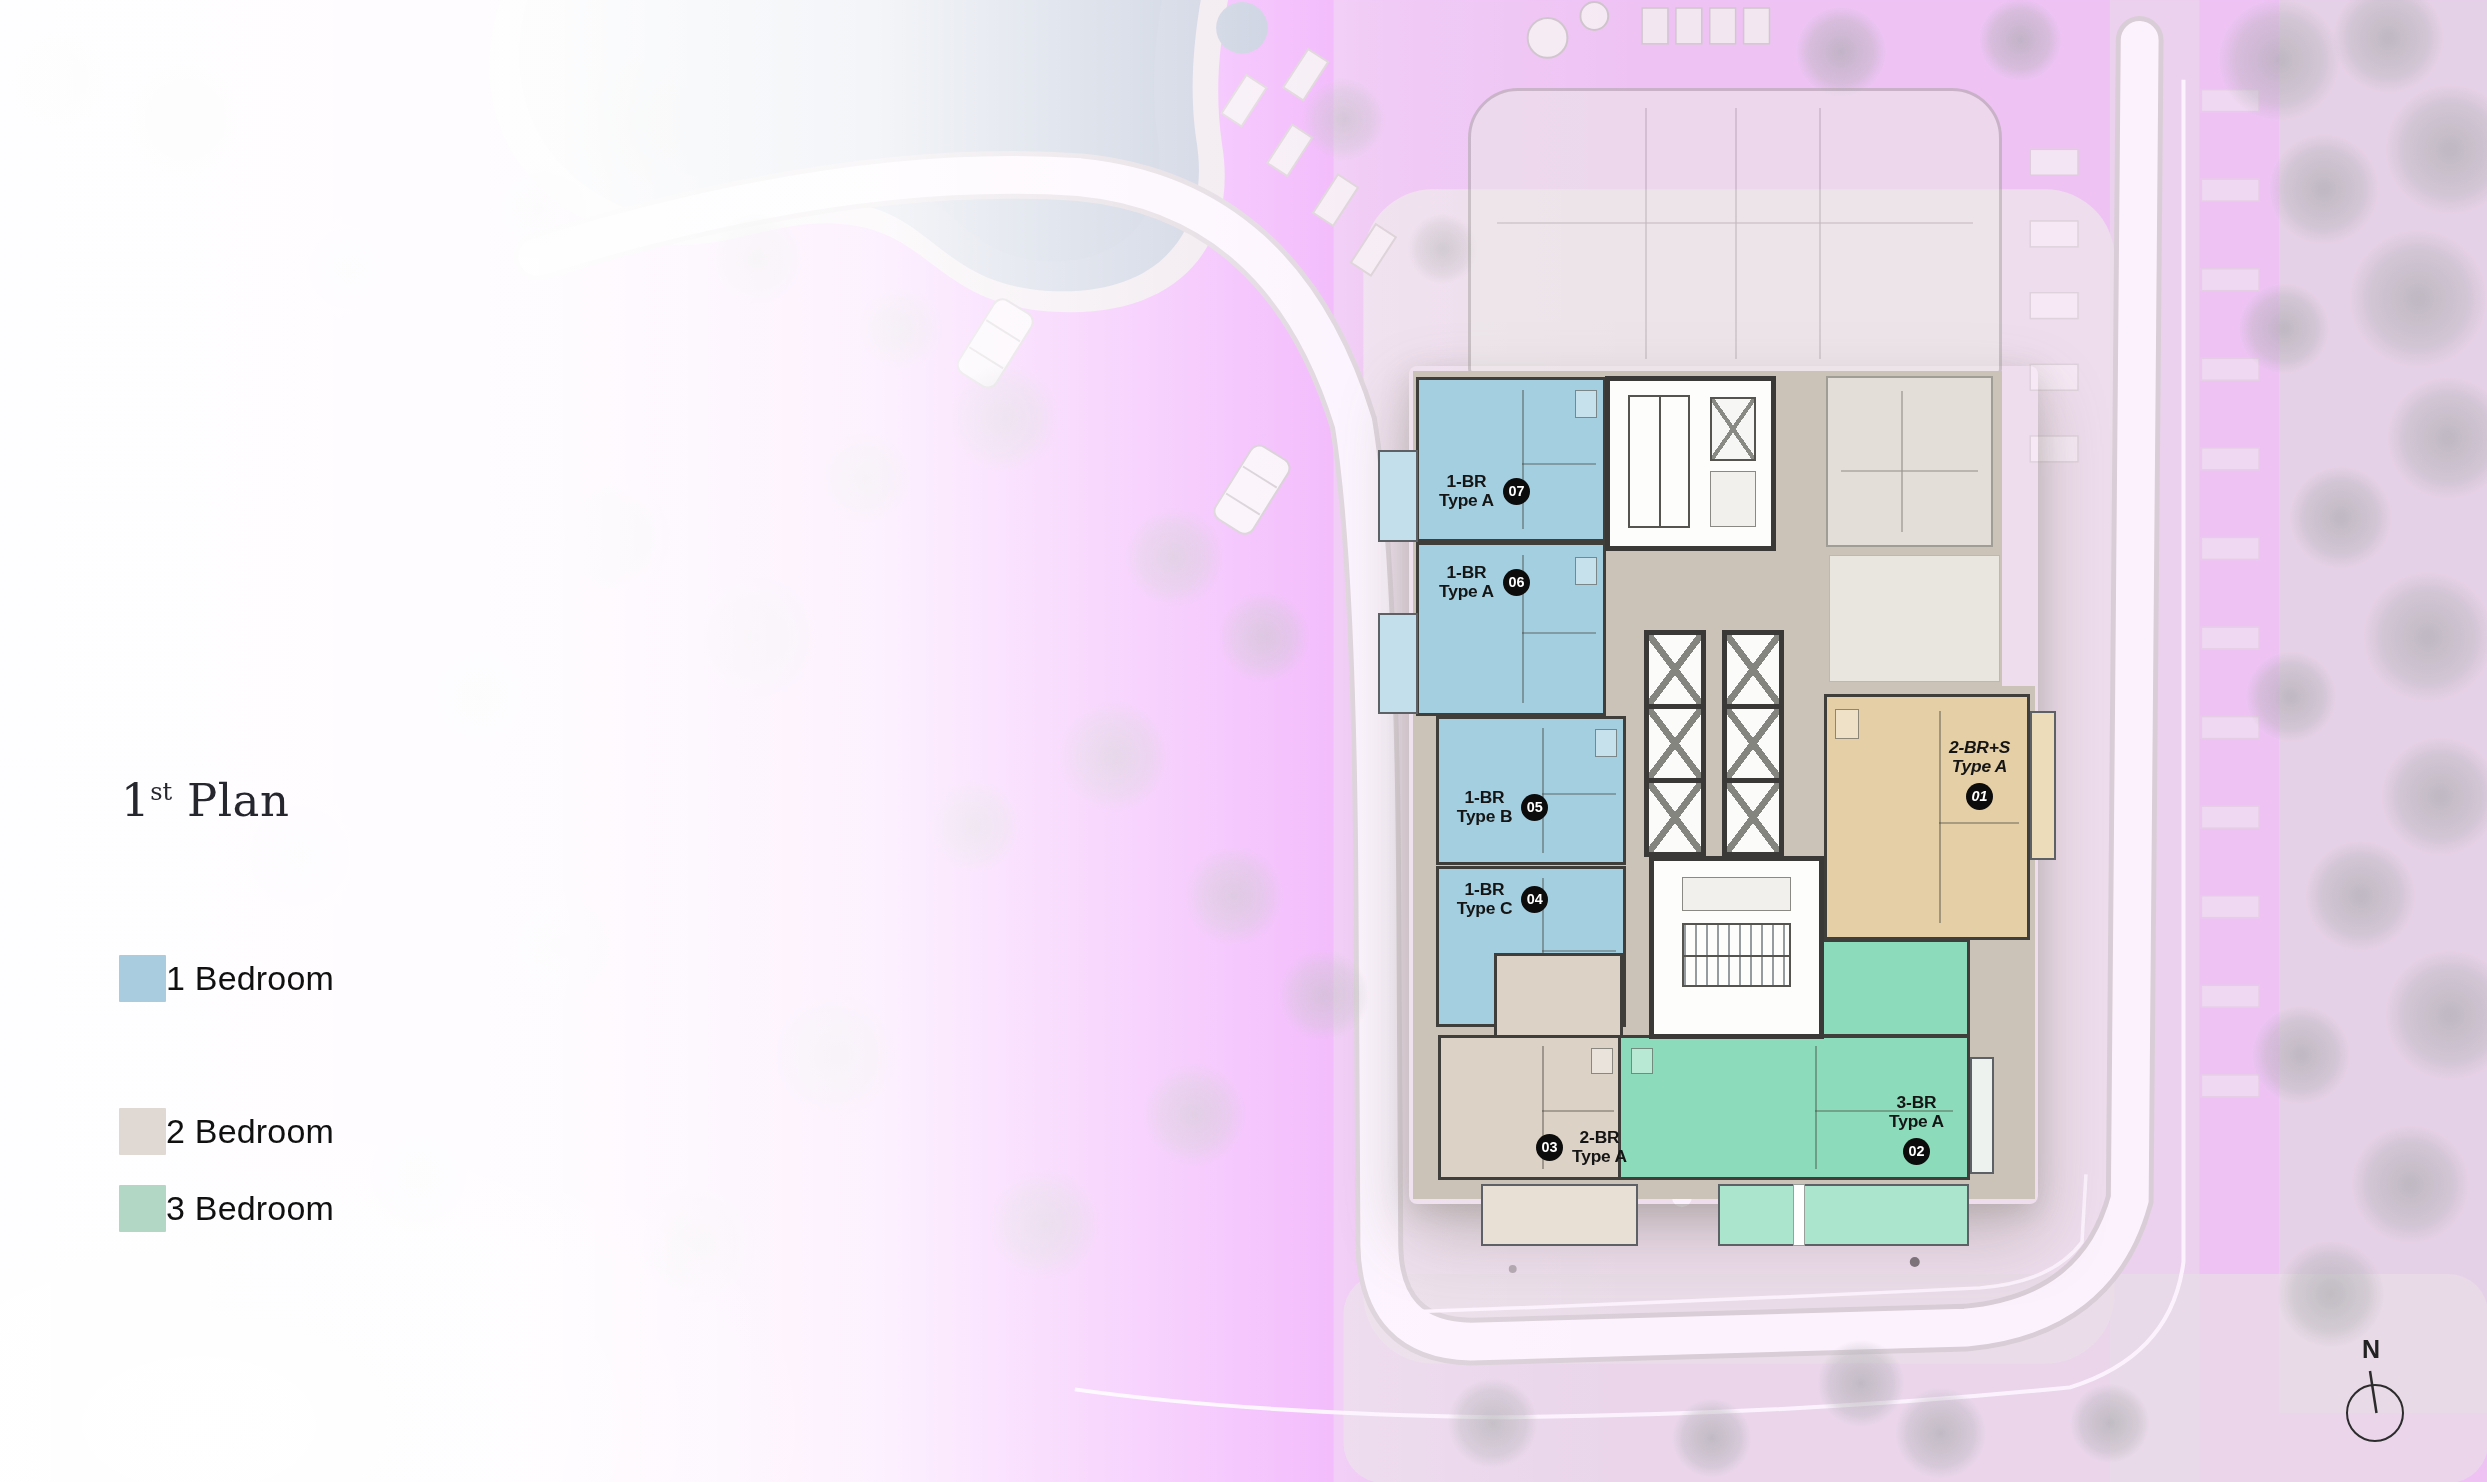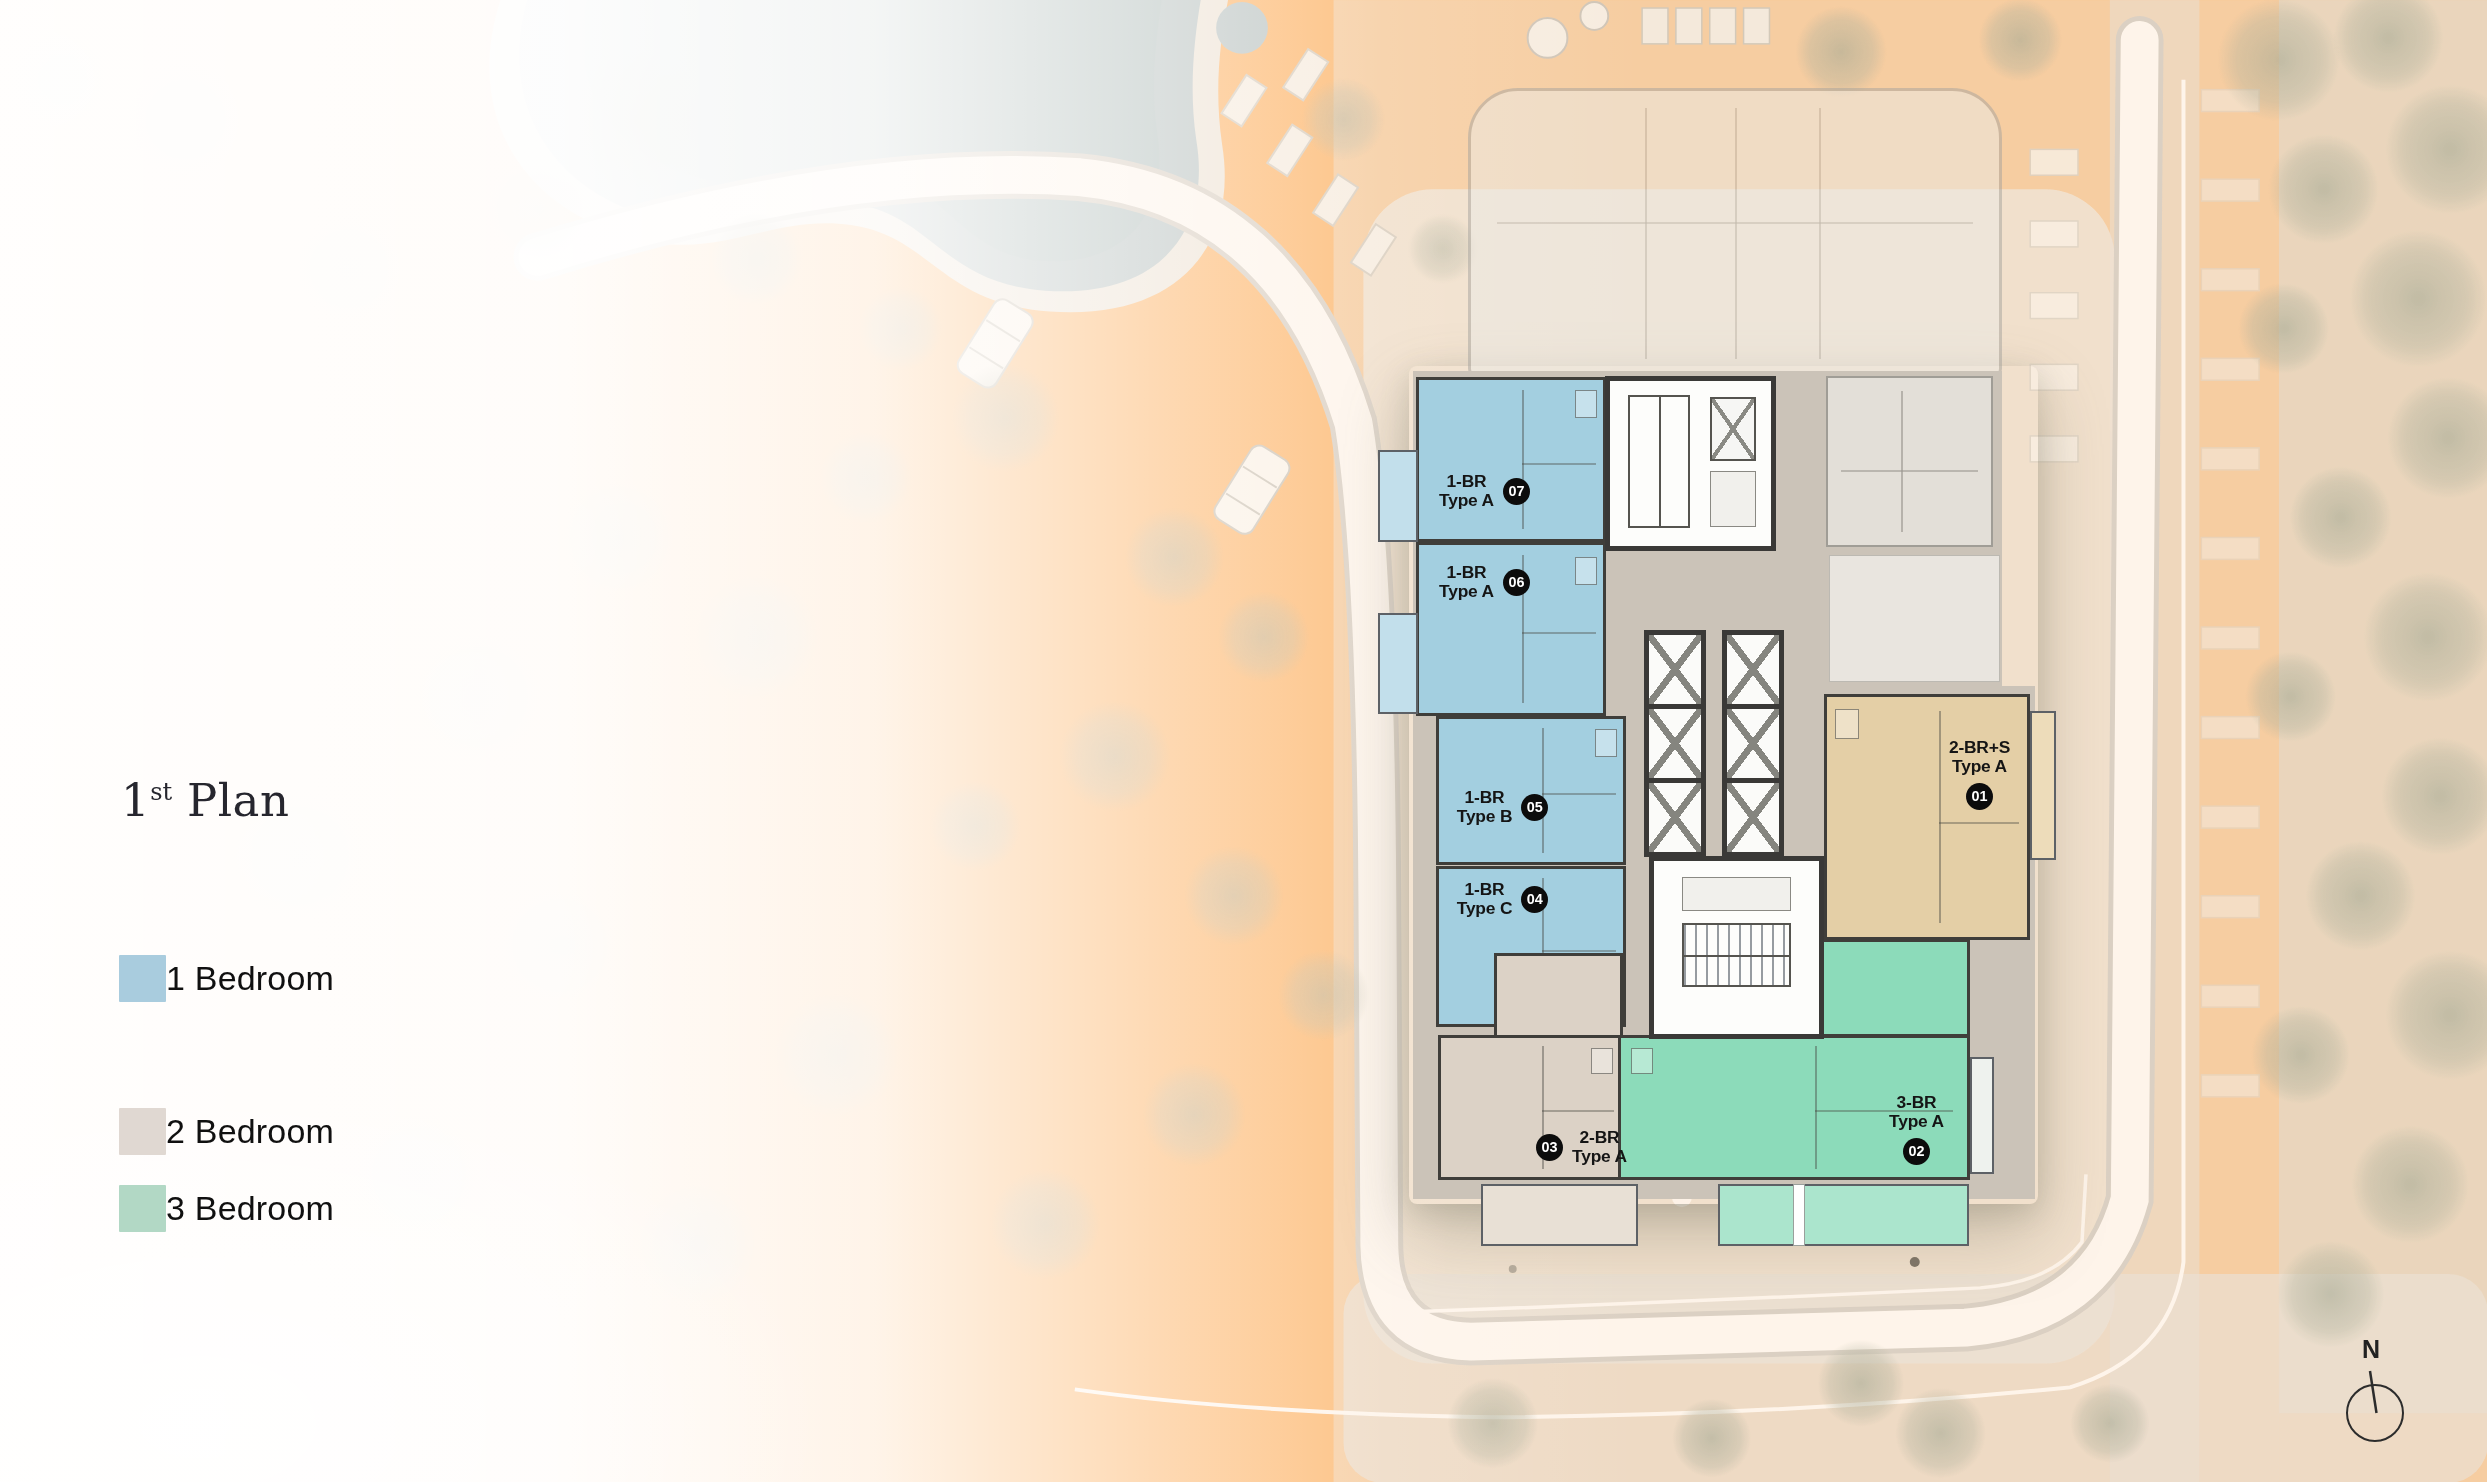--- a/index.html
+++ b/index.html
@@ -1,17 +1,17 @@
 <!DOCTYPE html>
 <html><head>
 <meta charset="utf-8">
 <style>
   html,body{margin:0;padding:0;background:#f7f7f5;}
   #canvas{position:relative;width:2488px;height:1483px;overflow:hidden;
-          font-family:"Liberation Sans",sans-serif;background:#fdba74;}
+          font-family:"Liberation Sans",sans-serif;background:#f0abfc;}
   
   #site{position:absolute;inset:0;z-index:1;opacity:.85;}
   #fade{position:absolute;inset:0;z-index:2;pointer-events:none;
     background:
       radial-gradient(896px 517px at 8% 96%, rgba(255,255,255,.92), rgba(255,255,255,0) 70%),
       linear-gradient(90deg, rgba(255,255,255,.985) 0px, rgba(255,255,255,.96) 557px,
         rgba(255,255,255,.84) 876px, rgba(255,255,255,.48) 1144px,
         rgba(255,255,255,.14) 1383px, rgba(255,255,255,0) 1642px);}
   #building{position:absolute;inset:0;z-index:5;}
   #ui{position:absolute;inset:0;z-index:10;}
@@ -314,21 +314,21 @@
       </div>
       <div class="badge">05</div>
     </div>
     <div class="ulab" style="left:1445px;top:874px;width:115px;height:50px;">
       <div class="ultext">
         <div>1-BR</div>
         <div>Type C</div>
       </div>
       <div class="badge">04</div>
     </div>
-    <div class="ulab col" style="left:1916px;top:738px;width:127px;">
+    <div class="ulab col" style="left:1916px;top:738px;width:127px;font-style:italic;">
       <div class="ultext">
         <div>2-BR+S</div>
         <div>Type A</div>
       </div>
       <div class="badge">01</div>
     </div>
     <div class="ulab col" style="left:1853px;top:1093px;width:127px;">
       <div class="ultext">
         <div>3-BR</div>
         <div>Type A</div>

